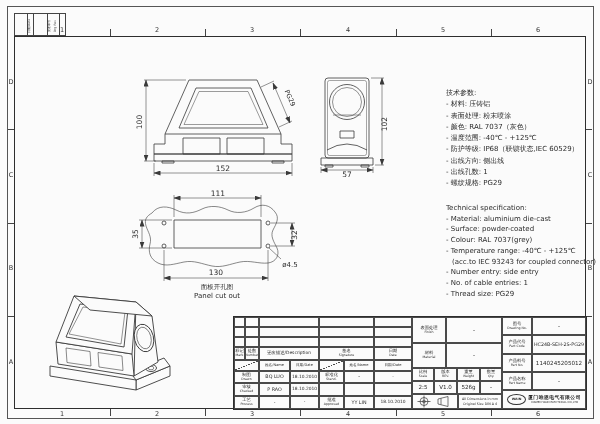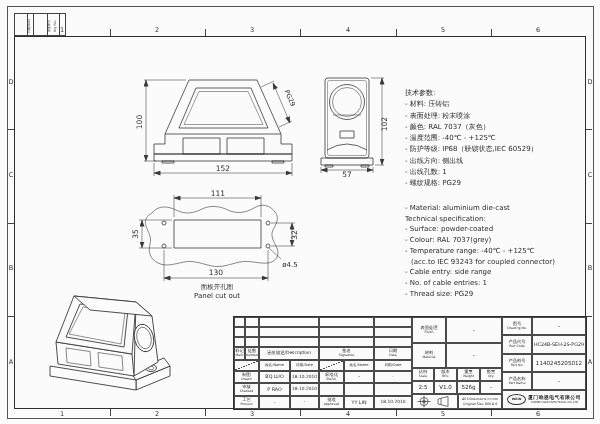--- a/index.html
+++ b/index.html
@@ -8,21 +8,21 @@
   .abs{position:absolute;}
   #outer-border{left:7px;top:6px;width:585px;height:411px;border:0.9px solid #555;}
   #frame{left:14px;top:36px;width:572px;height:373px;border:1.6px solid #2e2e2e;box-sizing:border-box;}
   .gref{position:absolute;font-size:6.5px;color:#333;width:12px;text-align:center;}
   .tick{position:absolute;background:#444;}
   
   #revstrip{left:14px;top:13px;width:52px;height:23px;border:0.7px solid #444;box-sizing:border-box;}
   .rs-cell{position:absolute;top:0;height:100%;border-right:0.5px solid #444;box-sizing:border-box;}
   .rs-txt{position:absolute;white-space:nowrap;font-size:3px;color:#333;transform:rotate(-90deg);transform-origin:center;}
   
-  .spec{position:absolute;white-space:nowrap;}
+  .spec{position:absolute;white-space:nowrap;margin-left:41px;}
   #spec-cn{left:405px;top:88px;font-size:7px;line-height:11.3px;}
   #spec-en{left:405px;top:203px;font-size:7px;line-height:10.7px;}
   .cont{padding-left:6px;}
   
   #titleblock{left:233px;top:316px;width:352px;height:92px;border:1.2px solid #2e2e2e;box-sizing:content-box;}
   .cell{position:absolute;box-sizing:border-box;border:0.45px solid #4a4a4a;
         display:flex;flex-direction:column;align-items:center;justify-content:center;
         text-align:center;overflow:hidden;line-height:1.12;}
   .lc{font-size:4.3px;}
   .le{font-size:3.2px;}
@@ -226,27 +226,27 @@
     <div>- 材料: 压铸铝</div>
     <div>- 表面处理: 粉末喷涂</div>
     <div>- 颜色: RAL 7037（灰色）</div>
     <div>- 温度范围: -40℃ - +125℃</div>
     <div>- 防护等级: IP68（联锁状态,IEC 60529）</div>
     <div>- 出线方向: 侧出线</div>
     <div>- 出线孔数: 1</div>
     <div>- 螺纹规格: PG29</div>
   </div>
   <div id="spec-en" class="spec">
+    <div>Technical specification:</div>
     <div>- Material: aluminium die-cast</div>
-    <div>Technical specification:</div>
     <div>- Surface: powder-coated</div>
     <div>- Colour: RAL 7037(grey)</div>
     <div>- Temperature range: -40℃ - +125℃</div>
     <div class="cont">(acc.to IEC 93243 for coupled connector)</div>
-    <div>- Cable entry: side range</div>
+    <div>- Number entry: side entry</div>
     <div>- No. of cable entries: 1</div>
     <div>- Thread size: PG29</div>
   </div>
 
   <div id="titleblock" class="abs">
 
     <div class="cell" style="left:0;top:0;width:11px;height:10px"></div>
     <div class="cell" style="left:11px;top:0;width:14px;height:10px"></div>
     <div class="cell" style="left:25px;top:0;width:60px;height:10px"></div>
     <div class="cell" style="left:85px;top:0;width:55px;height:10px"></div>

